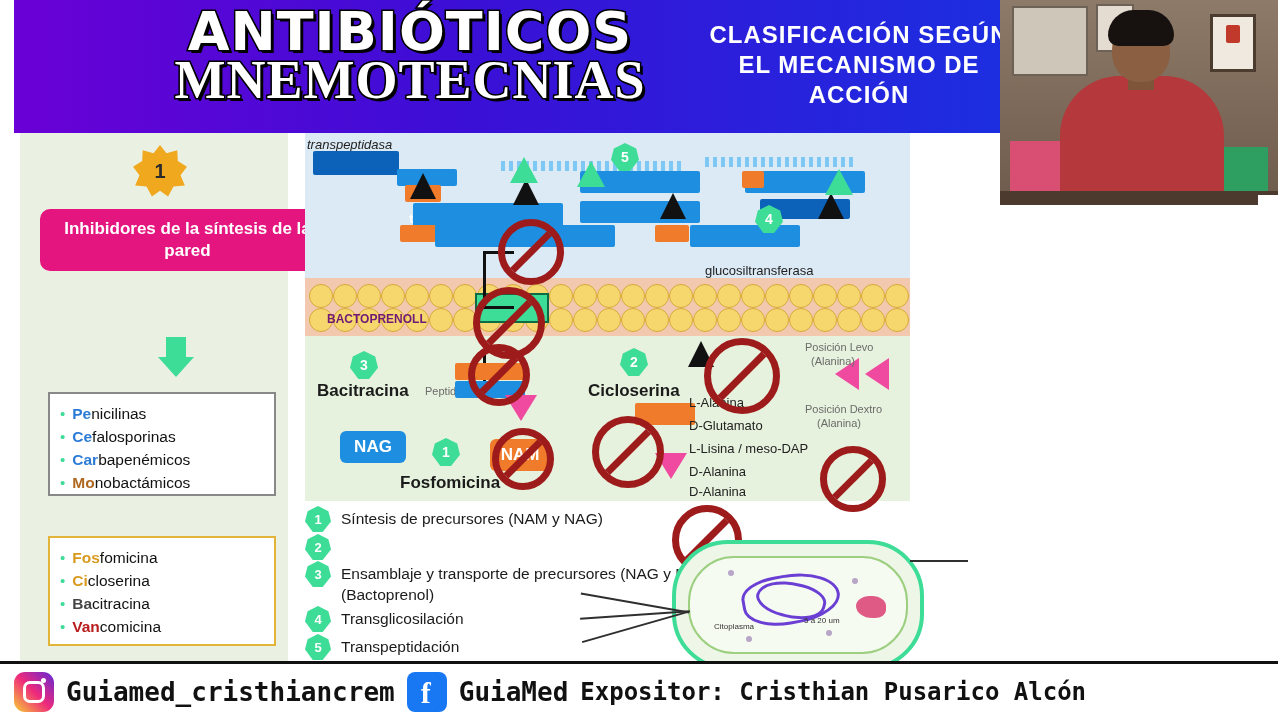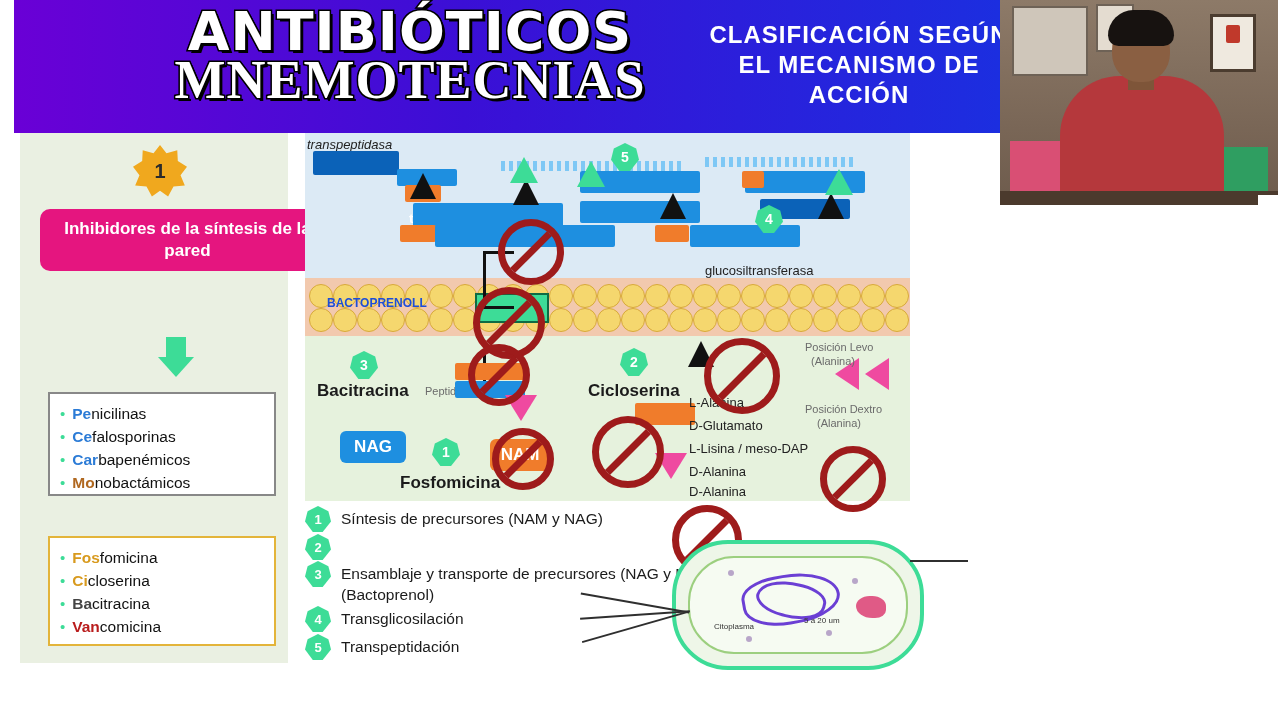--- a/index.html
+++ b/index.html
@@ -287,21 +287,21 @@
     <div class="grn-arrow" style="left:205px;top:24px;"></div>
     <div class="grn-arrow" style="left:272px;top:28px;"></div>
     <div class="grn-arrow" style="left:520px;top:36px;"></div>
 
     <div class="num-badge" style="left:306px;top:10px;">5</div>
     <div class="num-badge" style="left:450px;top:72px;">4</div>
     <div class="num-badge" style="left:45px;top:218px;">3</div>
     <div class="num-badge" style="left:315px;top:215px;">2</div>
     <div class="num-badge" style="left:127px;top:305px;">1</div>
 
-    <div class="dlabel" style="left:22px;top:163px;color:#1d4ed8;font-weight:bold;font-size:12px;">BACTOPRENOLL</div>
+    <div class="dlabel" style="left:22px;top:179px;color:#701a75;font-weight:bold;font-size:12px;">BACTOPRENOLL</div>
     <div style="position:absolute;left:170px;top:160px;width:70px;height:26px;background:#3ddc97;border:2px solid #0f6b44;"></div>
 
     <div class="bracket" style="left:178px;top:118px;width:28px;height:52px;"></div>
     <div class="bracket" style="left:178px;top:218px;width:28px;height:44px;border-top:none;"></div>
 
     <div class="dlabel big" style="left:12px;top:248px;">Bacitracina</div>
     <div class="dlabel" style="left:120px;top:252px;color:#6b6b6b;font-size:11px;">Peptidoglicano</div>
     <div class="pep-orange" style="left:150px;top:230px;width:70px;"></div>
     <div class="pep-wall" style="left:150px;top:248px;width:70px;"></div>
     <div class="dlabel big" style="left:283px;top:248px;">Cicloserina</div>
@@ -371,14 +371,23 @@
     <div class="pili">
       <i style="top:0;transform:rotate(10deg);"></i>
       <i style="top:12px;transform:rotate(-4deg);"></i>
       <i style="top:24px;transform:rotate(-16deg);"></i>
     </div>
     <div class="flag"></div>
     <div class="bact-lbl" style="left:38px;top:78px;">Citoplasma</div>
     <div class="bact-lbl" style="left:128px;top:72px;">5 a 20 um</div>
   </div>
 
+  <div class="footer">
+    <div class="ig-icon"></div>
+    <div class="foot-txt">Guiamed_cristhiancrem</div>
+    <div class="fb-icon">
+        <span>f</span>
+      </div>
+    <div class="foot-txt">GuiaMed</div>
+    <div class="foot-txt small">Expositor:  Cristhian  Pusarico  Alcón</div>
+  </div>
 
 </div>
 
 </body></html>

